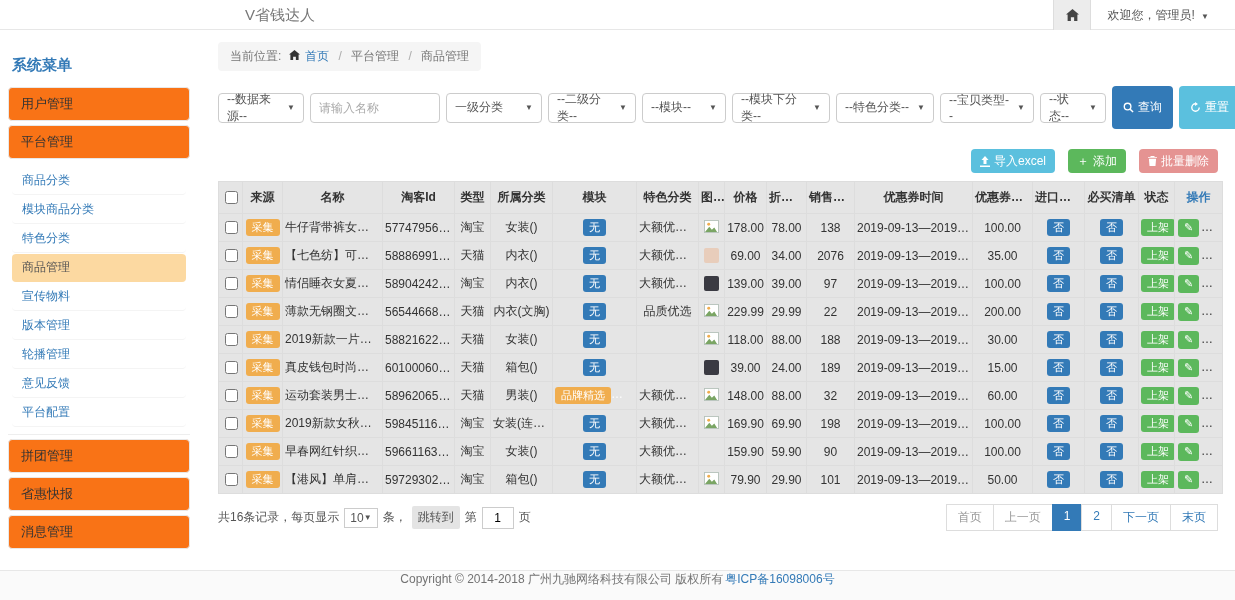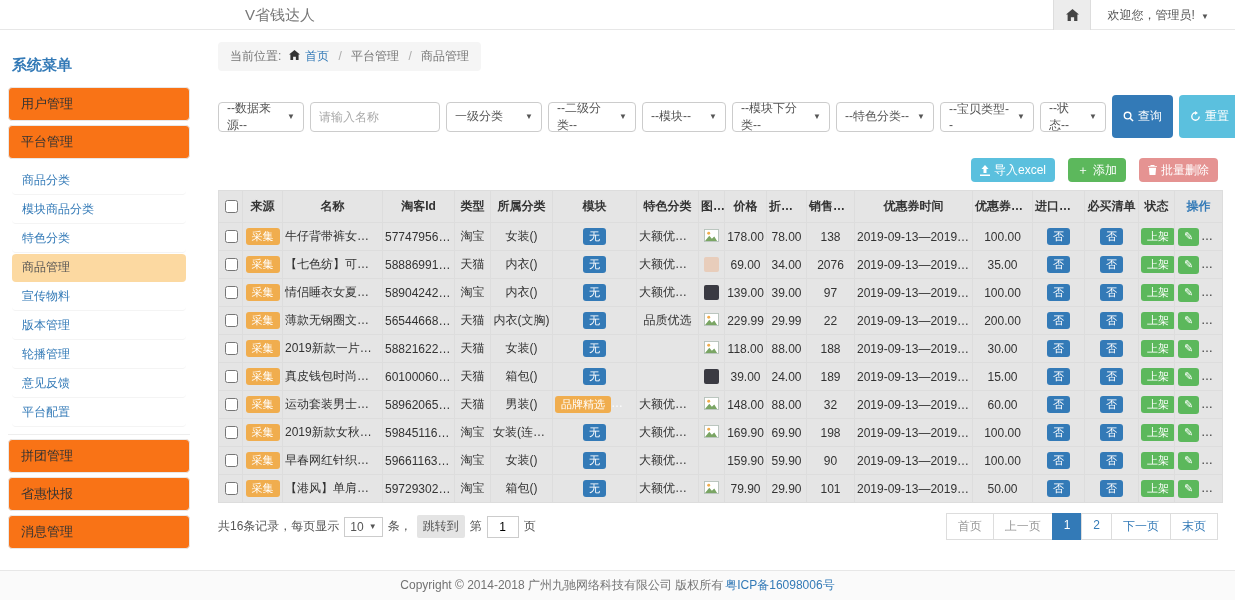--- a/index.html
+++ b/index.html
@@ -17,21 +17,21 @@
   .caret { font-size:8px; color:#555; margin-left:3px; }
   
   .sidebar { position:absolute; left:8px; top:48px; width:182px; height:522px; overflow:hidden; z-index:1; }
   .side-title { color:#337ab7; font-size:15px; font-weight:bold; padding:8px 4px 12px; }
   .menu-section { background:#f97316; border:1px solid #e8e8e8; border-radius:4px; padding:7px 12px; margin-bottom:4px; color:#333; font-size:13px; cursor:pointer; }
   .submenu { background:#fff; padding:3px 4px 6px; margin-bottom:4px; border-bottom:1px solid #eee; }
   .menu-link { color:#337ab7; padding:5px 10px; margin:1px 0; border-bottom:1px solid #f4f4f4; font-size:12px; cursor:pointer; border-radius:4px; }
   .menu-link.active { background:#fcd9a1; color:#555; border-bottom-color:transparent; }
   
   .main { position:absolute; left:210px; top:36px; width:1018px; z-index:1; }
-  .breadcrumb { display:inline-block; background:#f5f5f5; border-radius:4px; padding:6px 12px; color:#777; margin:6px 0 12px 8px; }
+  .breadcrumb { display:inline-block; background:#f5f5f5; border-radius:4px; padding:6px 12px; color:#777; margin:6px 0 3px 8px; }
   .breadcrumb .bc-link { color:#337ab7; cursor:pointer; }
   .breadcrumb .sep { color:#aaa; margin:0 6px; }
   .bc-home { color:#333; margin:0 2px 0 4px; }
   .filter-row { display:flex; align-items:center; gap:6px; margin:12px 0 0 8px; }
   .fselect { height:30px; border:1px solid #ccc; border-radius:4px; background:#fff; display:flex; align-items:center; justify-content:space-between; padding:0 8px; color:#555; cursor:pointer; flex:none; }
   .fselect .arr { font-size:8px; color:#555; margin-left:5px; }
   .finput { height:30px; border:1px solid #ccc; border-radius:4px; padding:0 8px; width:130px; font-size:12px; font-family:"Liberation Sans",sans-serif; color:#333; flex:none; }
   .finput::placeholder { color:#aaa; }
   .btn { height:43px; border:none; border-radius:4px; color:#fff; font-size:12px; display:inline-flex; align-items:center; gap:4px; padding:0 11px; cursor:pointer; font-family:"Liberation Sans",sans-serif; flex:none; }
   .btn-primary { background:#337ab7; }
@@ -51,31 +51,31 @@
   .b-green { background:#5cb85c; }
   .op-btn { display:inline-flex; align-items:center; justify-content:center; width:21px; height:18px; border-radius:3px; color:#fff; font-size:11px; cursor:pointer; vertical-align:middle; margin:0 1px; }
   .op-edit { background:#5cb85c; }
   .op-del { background:#d9534f; }
   .thumb { display:inline-block; width:15px; height:15px; vertical-align:middle; border-radius:2px; }
   .thumb-pink { background:#e8cdbb; }
   .thumb-dark { background:#3a3a42; }
   
   .pager-row { display:flex; justify-content:space-between; align-items:center; margin:10px 10px 0 8px; color:#555; }
   .pager-left { display:flex; align-items:center; gap:5px; }
-  .mini-select { display:inline-flex; align-items:center; border:1px solid #ccc; padding:2px 5px; gap:5px; background:#fff; cursor:pointer; }
+  .mini-select { display:inline-flex; align-items:center; border:1px solid #ccc; padding:2px 5px; background:#fff; cursor:pointer; }
   .mini-select .arr { font-size:8px; color:#555; }
   .jump-label { background:#e4e4e4; padding:3px 6px; border-radius:2px; cursor:pointer; }
   .jump-input { width:32px; height:22px; border:1px solid #ccc; text-align:center; font-size:12px; font-family:"Liberation Sans",sans-serif; }
   .pages { display:flex; }
   .pg { border:1px solid #ddd; padding:4px 11px; margin-left:-1px; cursor:pointer; background:#fff; }
   .pg.link { color:#337ab7; }
   .pg.muted { color:#999; }
   .pg.active { background:#337ab7; border-color:#337ab7; color:#fff; }
   
-  .footer { position:absolute; left:0; right:0; top:570px; height:30px; background:#fafafa; border-top:1px solid #e7e7e7; display:flex; align-items:center; justify-content:center; color:#737373; z-index:5; }
+  .footer { position:absolute; left:0; right:0; top:570px; height:30px; background:#fafafa; border-top:1px solid #e7e7e7; display:flex; justify-content:center; color:#737373; z-index:5; }
   .footer .icp { color:#337ab7; cursor:pointer; margin-left:2px; }
   .icon-svg { display:inline-flex; align-items:center; }
 </style>
 </head>
 <body>
 
 <div class="topbar">
   <div class="brand">V省钱达人</div>
   <div class="top-right">
     <div class="home-box">

